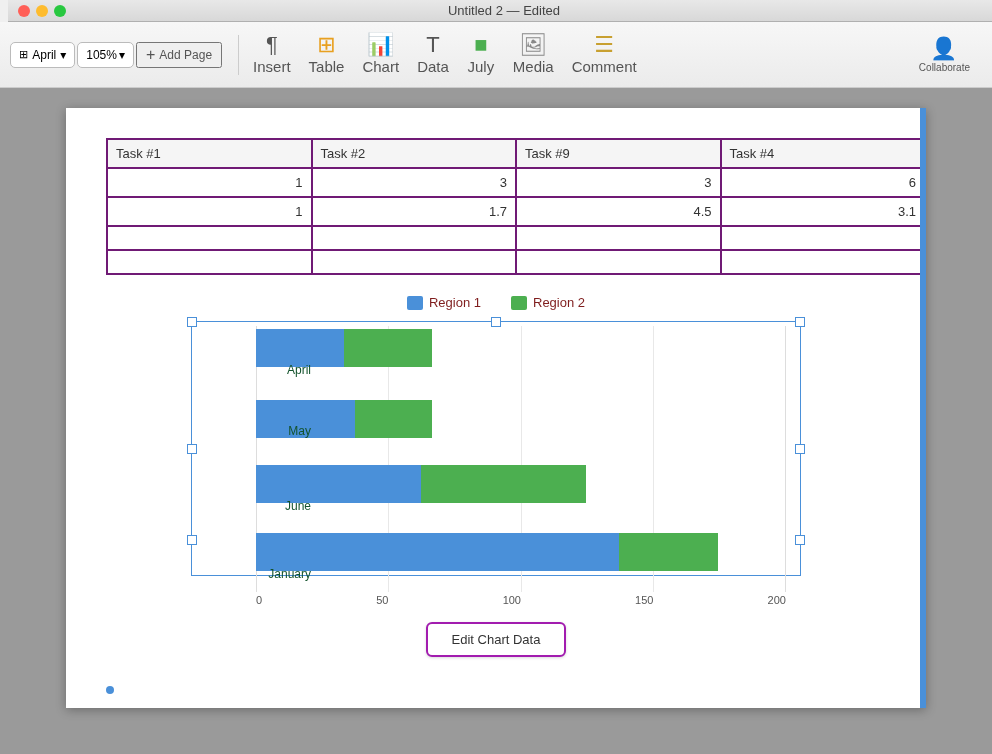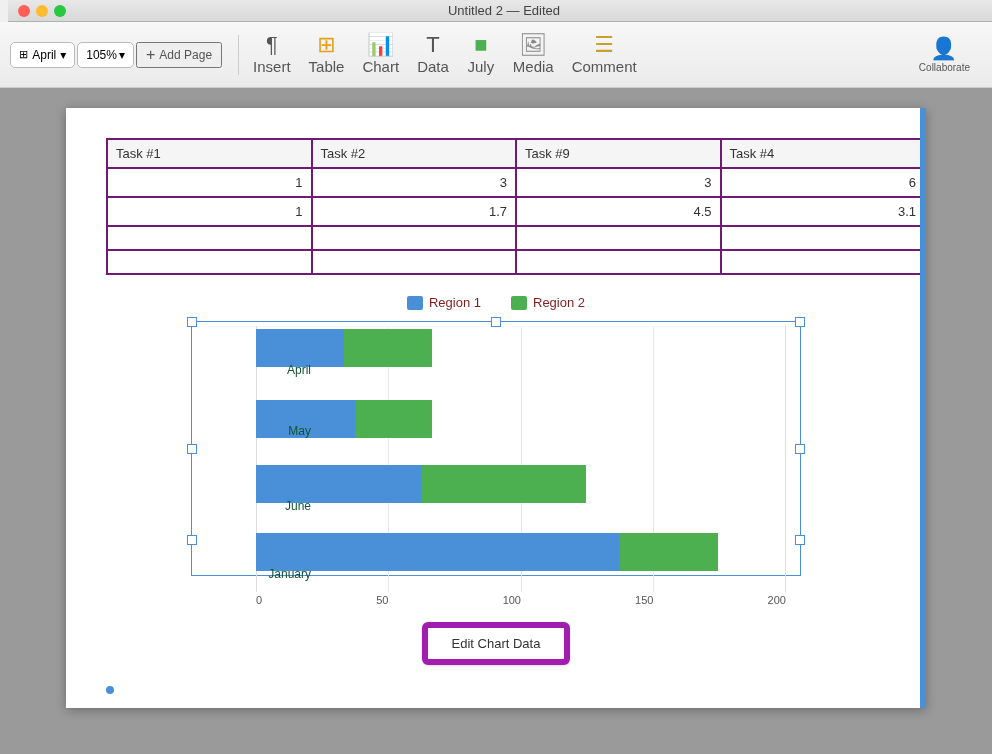--- a/index.html
+++ b/index.html
@@ -326,21 +326,21 @@
       height: 100%;
     }
     .grid-line.darker { background: #ddd; }
 
     
     .edit-chart-btn {
       display: block;
       margin: 16px auto 0;
       padding: 8px 24px;
       background: white;
-      border: 6px solid #a21caf;
+      border: 2px solid #a21caf;
       border-radius: 6px;
       font-size: 13px;
       color: #333;
       cursor: pointer;
       box-shadow: 0 1px 3px rgba(0,0,0,0.15);
     }
 
     
     .blue-marker {
       position: absolute;

